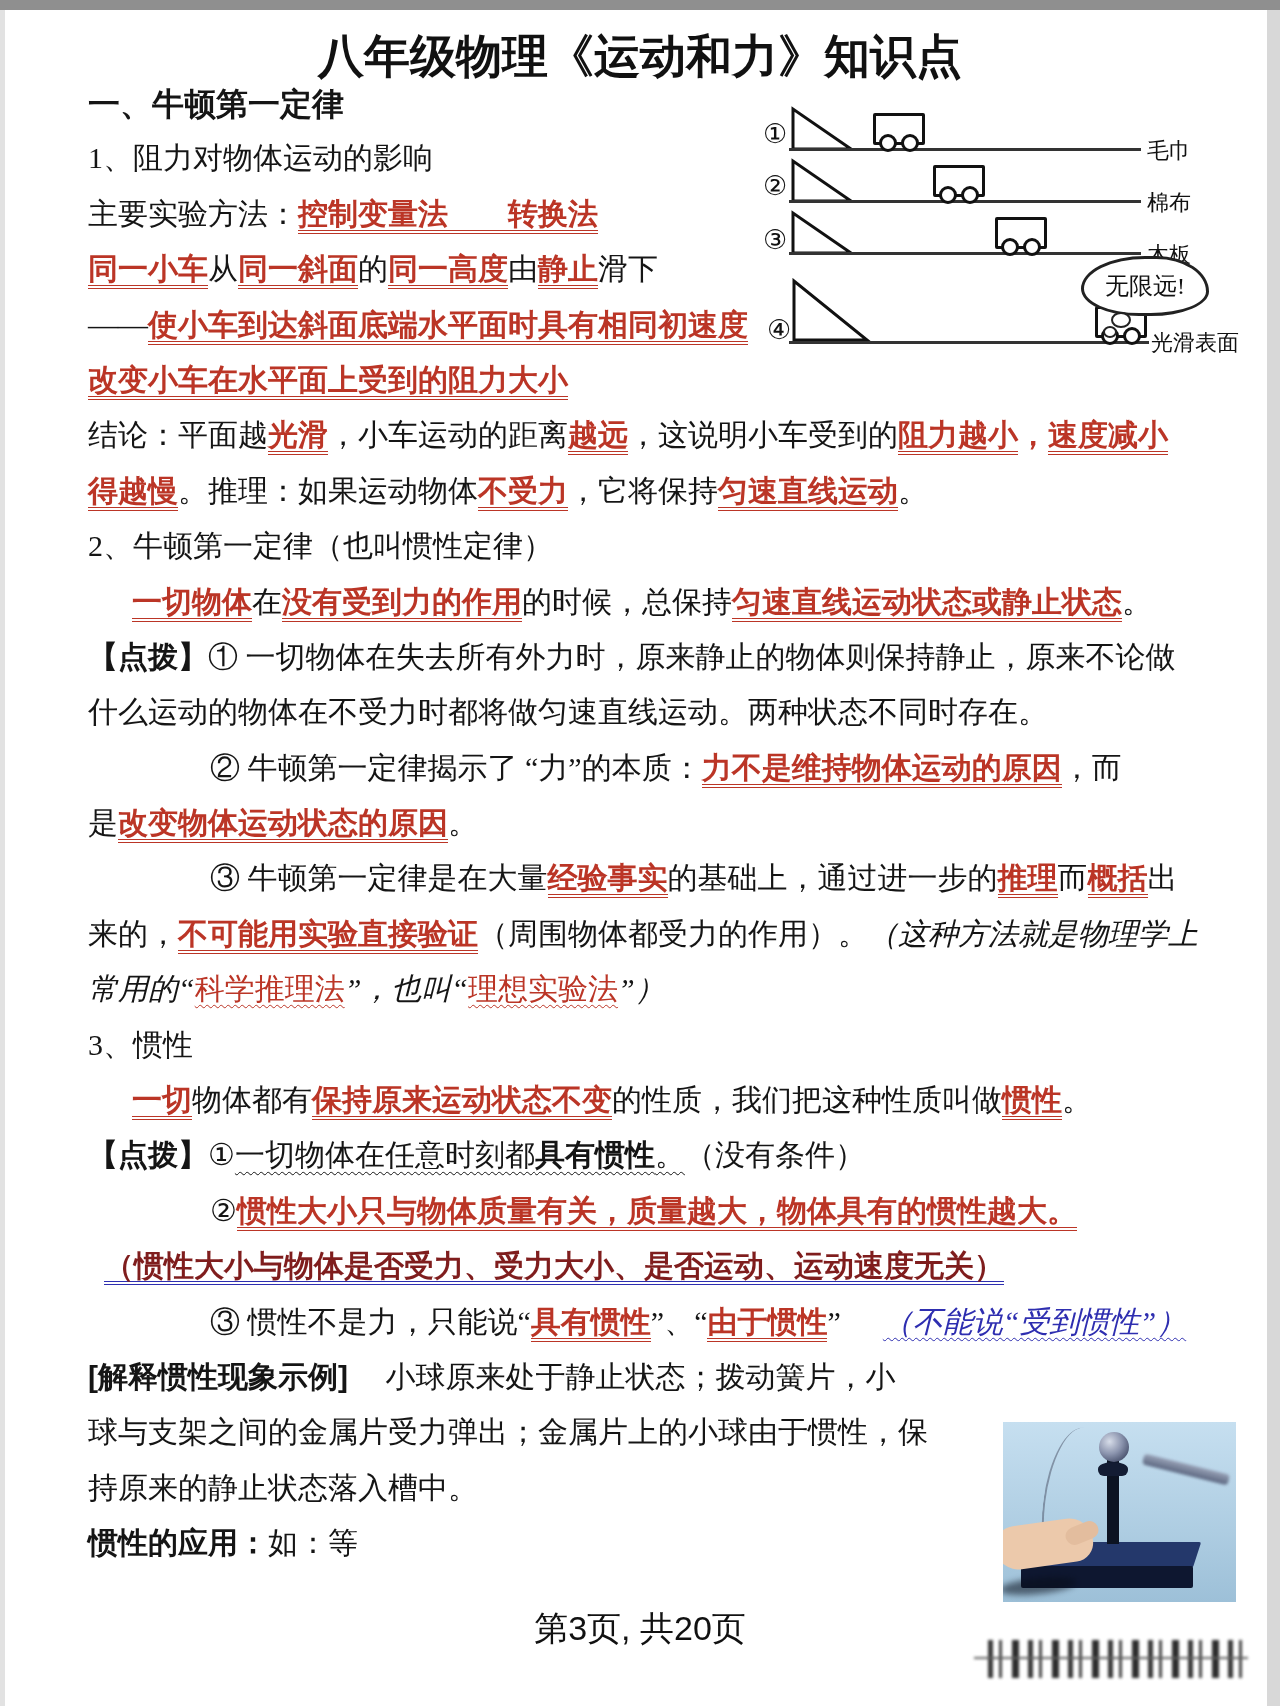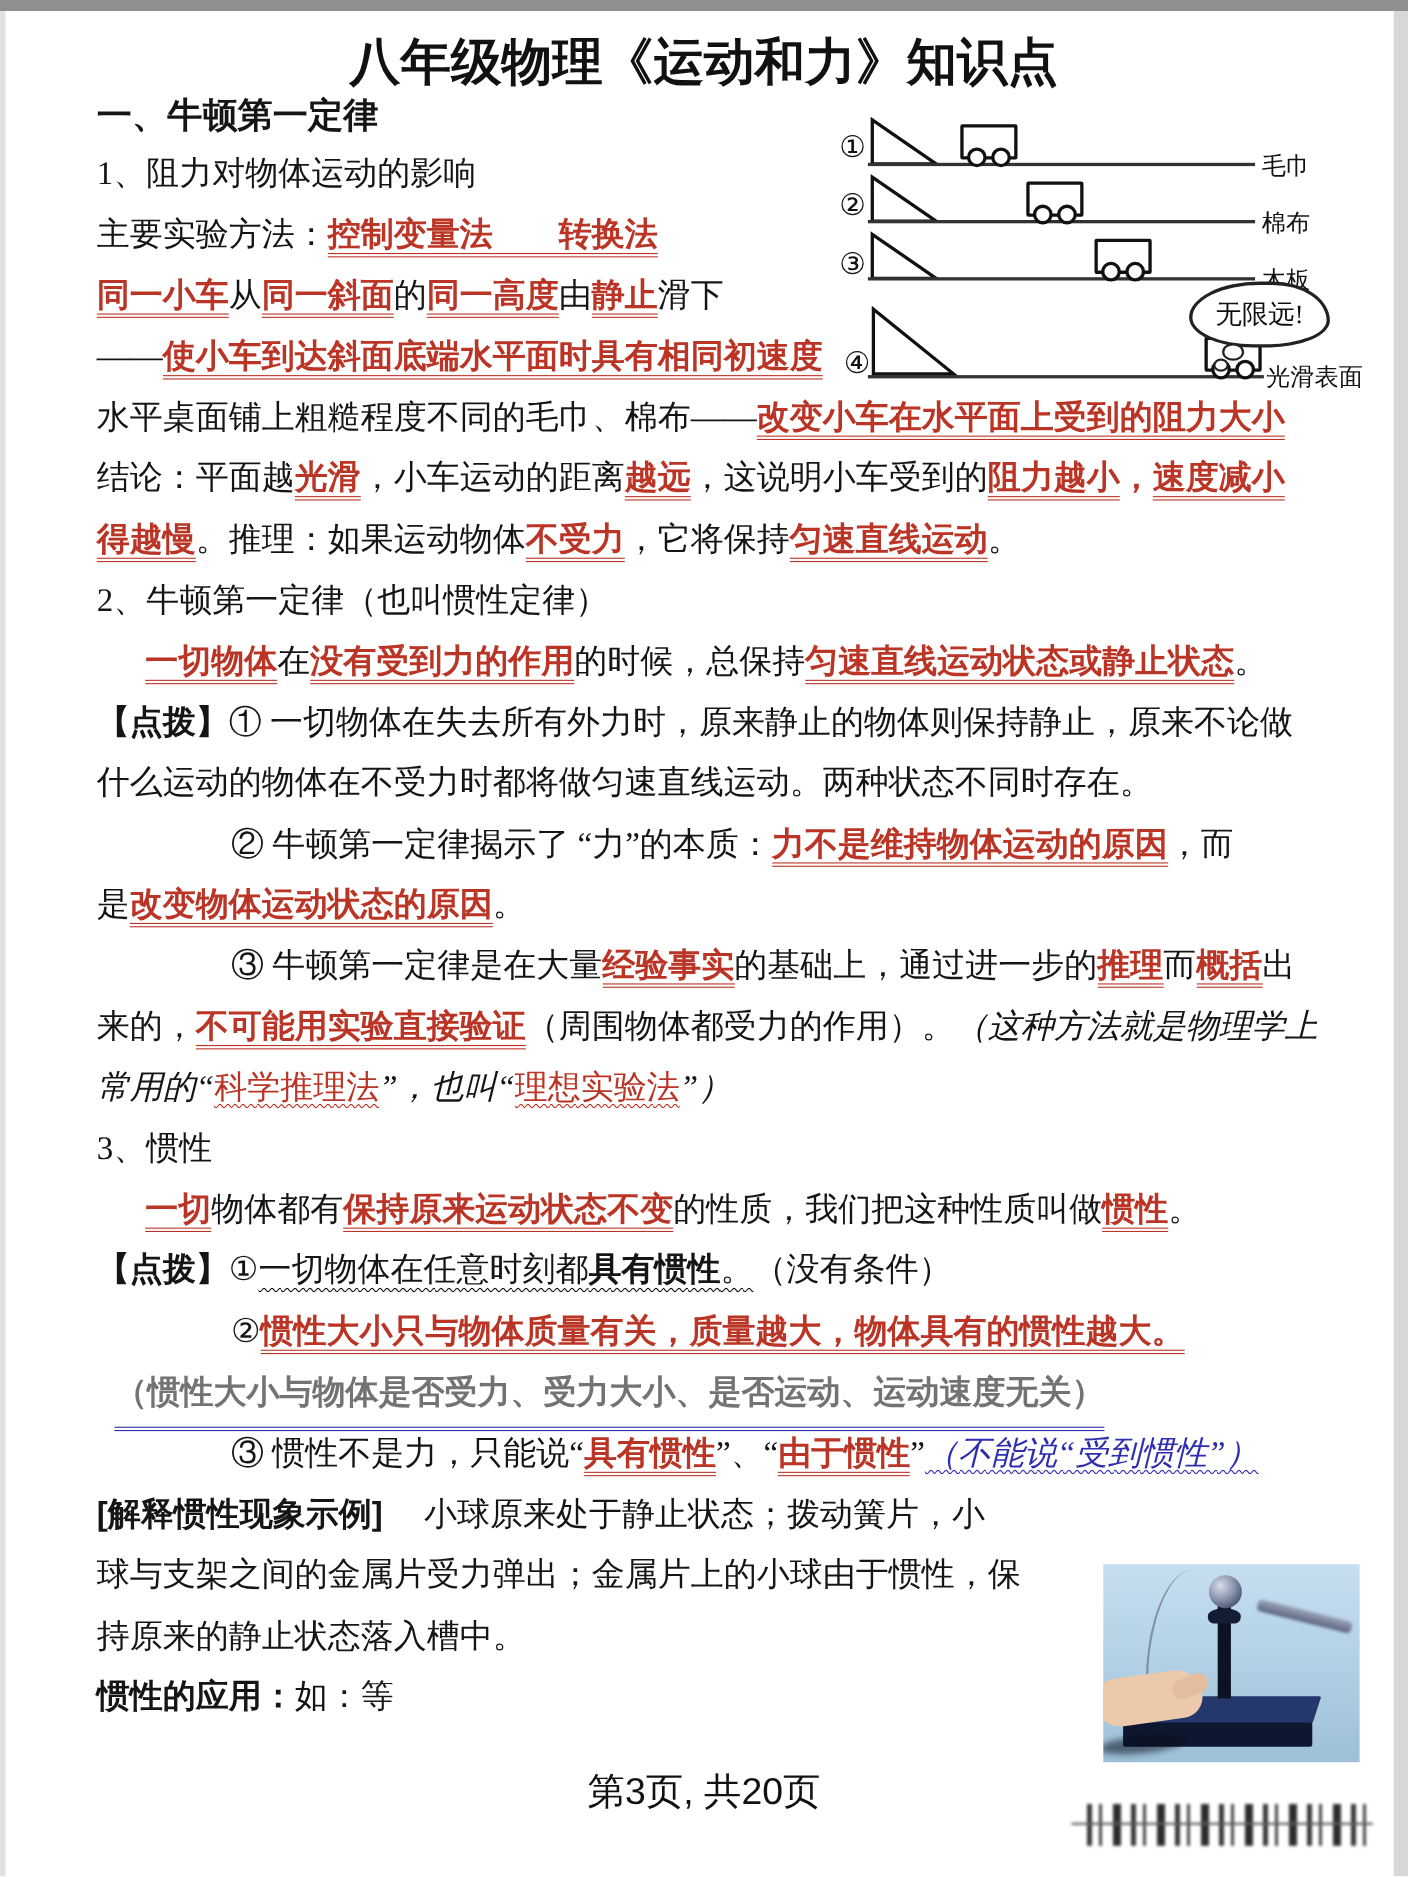--- a/index.html
+++ b/index.html
@@ -24,24 +24,24 @@
   .sg-r{color:#bb3526;font-family:"Liberation Sans",sans-serif;font-weight:bold;
         border-bottom:4px double #bb3526;padding-bottom:1px;text-align:right;}
   .sg-rp{color:#bb3526;font-family:"Liberation Sans",sans-serif;font-weight:bold;}
   .sg-i{font-style:italic;}
   .sg-ri{color:#bb3526;text-decoration:underline;
          text-decoration-style:wavy;text-decoration-thickness:1px;text-underline-offset:5px;}
   .sg-w{text-decoration:underline;text-decoration-style:wavy;
         text-decoration-thickness:1px;text-underline-offset:6px;}
   .sg-wb{font-family:"Liberation Sans",sans-serif;font-weight:bold;text-decoration:underline;
          text-decoration-style:wavy;text-decoration-thickness:1px;text-underline-offset:6px;}
-  .sg-u{color:#737373;font-family:"Liberation Sans",sans-serif;font-weight:bold;
-        border-bottom:4px double #2e2eb0;padding-bottom:16px;}
+  .sg-u{color:#7f1d1d;font-family:"Liberation Sans",sans-serif;font-weight:bold;
+        border-bottom:4px double #2e2eb0;padding-bottom:0;}
   .sg-bi{color:#2e2eb0;font-style:italic;text-decoration:underline;
-         text-decoration-style:wavy;text-decoration-thickness:1px;text-underline-offset:5px;}
+         text-decoration-style:wavy;text-decoration-thickness:1px;text-underline-offset:5px;margin-left:42px;}
 
   .footer{position:absolute;left:0;top:1606px;width:1280px;text-align:center;
           font-family:"Liberation Sans",sans-serif;font-size:34px;color:#111;}
 
   
   .diagram{position:absolute;left:755px;top:100px;width:525px;height:265px;}
   .dnum{position:absolute;font-size:27px;color:#111;font-family:"Liberation Serif",serif;}
   .tri{position:absolute;}
   .hline{position:absolute;height:3px;background:#333;}
   .slabel{position:absolute;font-size:22px;color:#111;}
@@ -110,21 +110,20 @@
         <span class="sg-r">同一高度</span>
         <span>由</span>
         <span class="sg-r">静止</span>
         <span>滑下</span>
       </div>
       <div class="line">
         <span>——</span>
         <span class="sg-r">使小车到达斜面底端水平面时具有相同初速度</span>
       </div>
       <div class="line">
-        <span>水平桌面铺上粗糙程度不同的毛巾、棉布——</span>
         <span class="sg-r">改变小车在水平面上受到的阻力大小</span>
       </div>
       <div class="line">
         <span>结论：平面越</span>
         <span class="sg-r">光滑</span>
         <span>，小车运动的距离</span>
         <span class="sg-r">越远</span>
         <span>，这说明小车受到的</span>
         <span class="sg-r">阻力越小</span>
         <span class="sg-rp">，</span>

